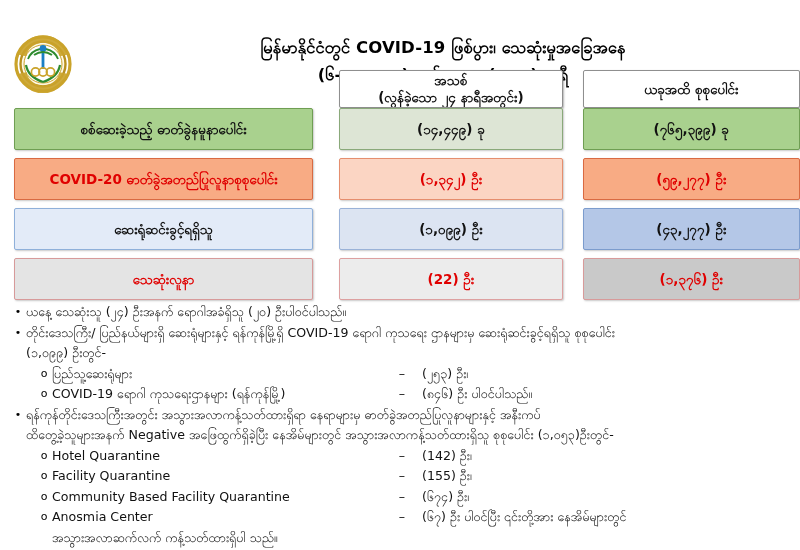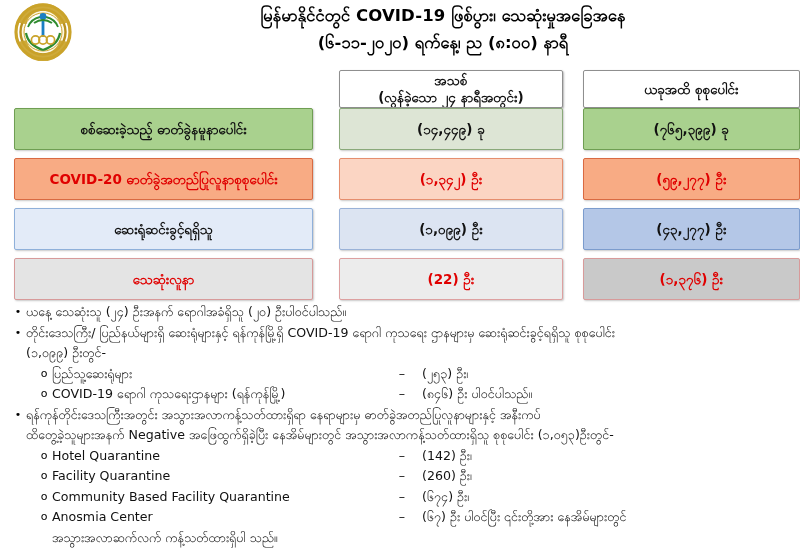--- a/index.html
+++ b/index.html
@@ -13,20 +13,21 @@
     overflow: hidden;
     font-family: "DejaVu Sans", "Liberation Sans", sans-serif;
     color: #111111;
     position: relative;
   }
 
   
   .header {
     position: relative;
     height: 62px;
+    margin-top: 32px;
   }
   .logo {
     position: absolute;
     left: 14px;
     top: 3px;
     width: 58px;
     height: 58px;
   }
   .title-block {
     position: absolute;
@@ -288,21 +289,21 @@
       <span class="subitem-dash">–</span>
       <span class="subitem-val">(142) ဦး၊</span>
     </span>
   </div>
 
   <div class="note-line lvl2">
     <span class="bullet-circ">o</span>
     <span class="note-body subitem">
       <span class="subitem-name">Facility Quarantine</span>
       <span class="subitem-dash">–</span>
-      <span class="subitem-val">(260) ဦး၊</span>
+      <span class="subitem-val">(155) ဦး၊</span>
     </span>
   </div>
 
   <div class="note-line lvl2">
     <span class="bullet-circ">o</span>
     <span class="note-body subitem">
       <span class="subitem-name">Community Based Facility Quarantine</span>
       <span class="subitem-dash">–</span>
       <span class="subitem-val">(၆၇၄) ဦး၊</span>
     </span>

